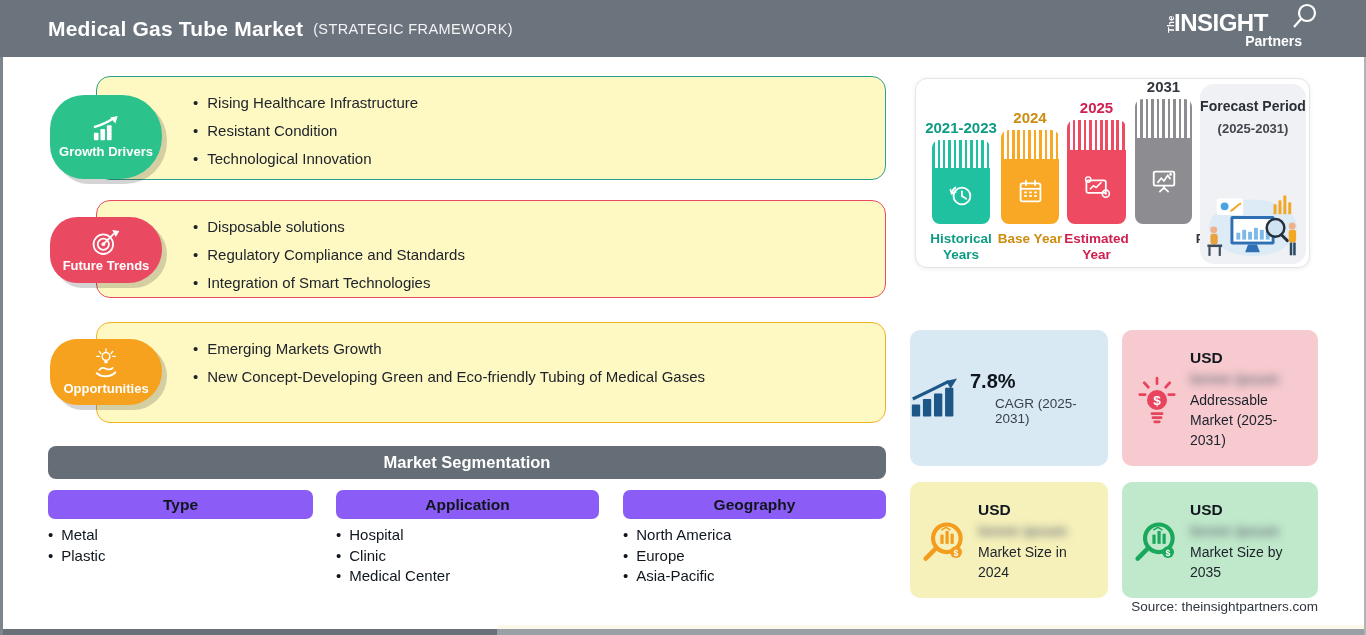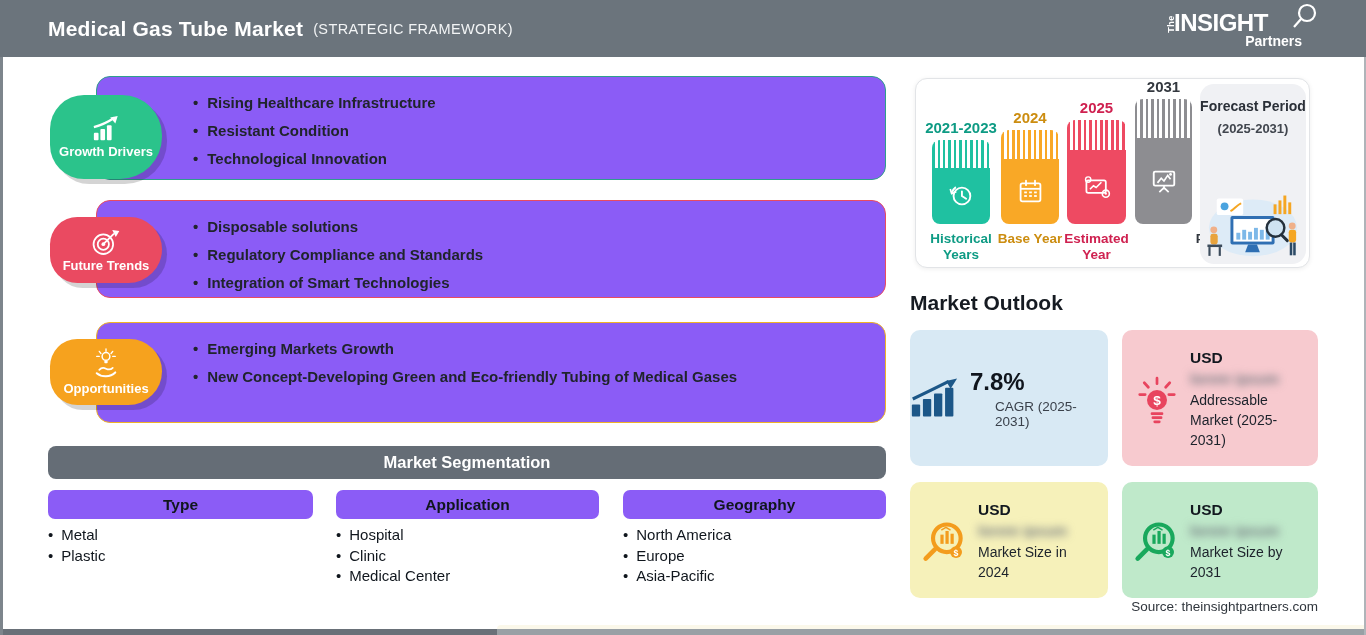--- a/index.html
+++ b/index.html
@@ -12,21 +12,21 @@
   .header { position:absolute; left:0; top:0; width:100%; height:57px; background:#6b747c; display:flex; align-items:center; padding-left:48px; z-index:6; }
   .header-title { color:#ffffff; font-size:21px; font-weight:bold; letter-spacing:.2px; }
   .header-sub { color:#f2f4f5; font-size:14.5px; font-weight:normal; margin-left:10px; letter-spacing:.4px; }
   .logo { position:absolute; right:58px; top:9px; width:142px; height:40px; color:#fff; }
   .logo-the { position:absolute; left:-4px; top:10px; transform:rotate(-90deg); font-size:9px; font-weight:bold; letter-spacing:.5px; }
   .logo-insight { position:absolute; left:8px; top:0; font-size:24px; font-weight:bold; letter-spacing:-.5px; }
   .logo-partners { position:absolute; right:6px; top:24px; font-size:14px; font-weight:bold; }
   .logo-lens { position:absolute; right:-12px; top:-7px; }
 
   
-  .panel { position:absolute; left:96px; width:790px; border-radius:14px; background:#8b5cf6; padding:16px 20px 10px 96px;font-weight:bold; }
+  .panel { position:absolute; left:96px; width:790px; border-radius:14px; background:#fef9c3; padding:16px 20px 10px 96px; }
   .panel-growth { top:76px; height:104px; border:1.5px solid #2f9e8c; }
   .panel-trends { top:200px; height:98px; border:1.5px solid #e94b61; }
   .panel-opps   { top:322px; height:101px; border:1.5px solid #efb327; }
   .bullets { list-style:none; }
   .bullets li { font-size:15px; color:#20242c; line-height:19px; margin-bottom:9px; }
   .bullets li::before { content:"•"; margin-right:9px; color:#20242c; }
 
   .badge { position:absolute; left:50px; width:112px; height:84px; border-radius:34px 40px 42px 34px; display:flex; flex-direction:column; align-items:center; justify-content:center; gap:1px; z-index:3; box-shadow:5px 5px 0 rgba(0,0,0,.17); }
   .badge-growth { top:95px;  background:#2bc38b; }
   .badge-trends { top:217px; background:#ea4a61; height:66px; }
@@ -68,21 +68,21 @@
   .f-range { font-size:13px; color:#41464e; margin-top:6px; font-weight:bold; }
   .f-illu  { position:absolute; left:4px; bottom:4px; }
 
   
   .outlook-title { position:absolute; left:910px; top:291px; font-size:21px; font-weight:bold; color:#161b22; }
   .card { position:absolute; border-radius:10px; }
   .card1 { left:910px;  top:330px; width:198px; height:136px; background:#d8e9f4; display:flex; align-items:center; justify-content:center; gap:12px; }
   .card2 { left:1122px; top:330px; width:196px; height:136px; background:#f7cacf; }
   .card3 { left:910px;  top:482px; width:198px; height:116px; background:#f6f1ba; }
   .card4 { left:1122px; top:482px; width:196px; height:116px; background:#bfe9ca; }
-  .card-value { font-size:24px; font-weight:bold; color:#10151d; }
+  .card-value { font-size:20px; font-weight:bold; color:#10151d; }
   .card-cagr  { font-size:13.5px; color:#3a414b; margin-top:3px;margin-left:25px; }
   .card-grid { display:grid; grid-template-columns:46px 1fr; column-gap:10px; padding:14px 12px 10px 12px; height:100%; align-items:center; }
   .card-text { display:flex; flex-direction:column; justify-content:center; }
   .card-usd { font-size:15.5px; font-weight:bold; color:#12181f; margin-bottom:3px; }
   .card-blur { font-size:15px; font-weight:bold; color:#70767e; filter:blur(4px); margin-bottom:4px; white-space:nowrap; }
   .card-label { font-size:14px; color:#1c222b; line-height:1.42; }
   .card-icon { display:flex; align-items:center; justify-content:center; }
 
   .source { position:absolute; left:918px; top:599px; width:400px; text-align:right; font-size:13.5px; color:#30363d; }
 
@@ -291,21 +291,20 @@
         <rect x="91" y="61" width="2.6" height="13" fill="#2b4a66"></rect>
         <circle cx="10" cy="48" r="3.5" fill="#f0b089"></circle>
         <rect x="6.5" y="52" width="7.5" height="11" rx="2.5" fill="#e8a33d"></rect>
         <rect x="3.5" y="63" width="15" height="2.6" fill="#3c4c5c"></rect>
         <rect x="4.5" y="65.6" width="2.2" height="9" fill="#3c4c5c"></rect>
         <rect x="15" y="65.6" width="2.2" height="9" fill="#3c4c5c"></rect>
       </svg>
     </div>
   </div>
 
-  <div class="outlook-title">Market Outlook</div>
 
   <div class="card card1">
     <span class="card-icon">
       <svg width="48" height="44" viewBox="0 0 52 46">
         <g fill="#1c5788">
           <rect x="2" y="30" width="9" height="13" rx="1"></rect>
           <rect x="14" y="24" width="9" height="19" rx="1"></rect>
           <rect x="26" y="18" width="9" height="25" rx="1"></rect>
           <rect x="38" y="12" width="9" height="31" rx="1"></rect>
         </g>
@@ -375,21 +374,21 @@
           </g>
           <path d="M21 12 l5 -3 5 3" stroke="#19a85c" stroke-width="1.6" fill="none"></path>
           <path d="M14 33 L4 43" stroke="#19a85c" stroke-width="5" stroke-linecap="round"></path>
           <circle cx="37" cy="36" r="6.5" fill="#19a85c"></circle>
           <text x="37" y="40" font-size="9.5" fill="#fff" text-anchor="middle" font-weight="bold" font-family="Liberation Sans, sans-serif">$</text>
         </svg>
       </span>
       <span class="card-text">
         <span class="card-usd">USD</span>
         <span class="card-blur">lorem ipsum</span>
-        <span class="card-label">Market Size by 2031</span>
+        <span class="card-label">Market Size by 2035</span>
       </span>
     </div>
   </div>
 
   <div class="source">Source: theinsightpartners.com</div>
 
   <div class="next-peek"></div>
   <div class="strip-dark"></div>
   <div class="strip-light"></div>
 </div>

